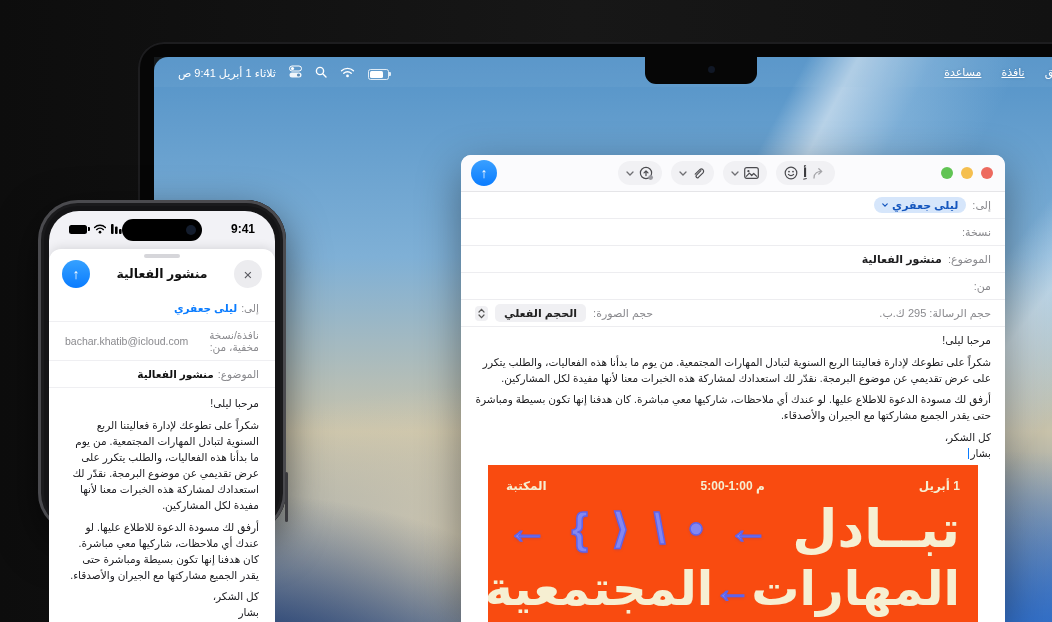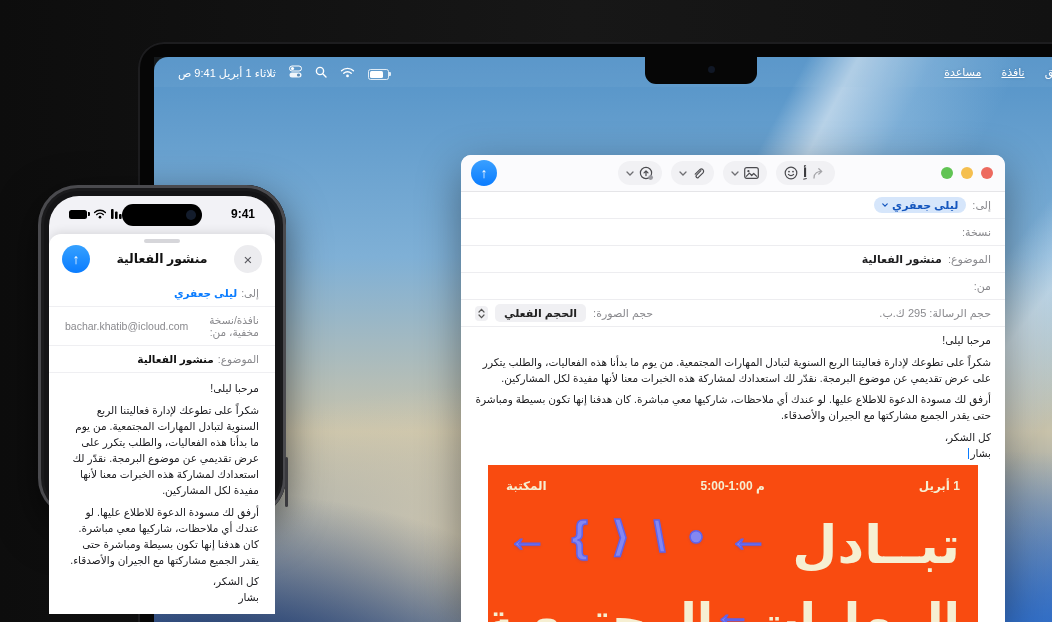--- a/index.html
+++ b/index.html
@@ -66,36 +66,36 @@
 
   .mailbody{padding:6px 14px 0;direction:rtl;font-size:10.5px;line-height:1.5;color:#1c1c1e;}
   .mailbody p{margin:0 0 6px;}
   .caret{display:inline-block;width:1.5px;height:11px;background:#0a7cff;vertical-align:-2px;margin:0 1px;}
 
   
   .flyer{background:#f94b10;color:#f6efd2;overflow:hidden;}
   .flyer-mac{margin:4px 13px 0;padding:12px 18px 10px;}
   .fly-head{display:flex;direction:rtl;justify-content:space-between;font-weight:700;}
   .fly-line{display:flex;direction:rtl;justify-content:space-between;align-items:center;line-height:1;}
-  .fly-title{font-weight:800;color:#f6efd2;margin-top:16px;}
+  .fly-title{font-weight:800;color:#f6efd2;}
   .sym{font-weight:800;color:#8387f2;-webkit-text-stroke:1.5px #5e63ec;
        text-shadow:0 1px 3px rgba(60,60,200,.35);}
   .fly-sched{display:flex;direction:ltr;justify-content:flex-end;gap:9px;font-weight:700;
              font-family:"DejaVu Sans Mono","Liberation Mono",monospace;}
   .flyer-mac .fly-head{font-size:12px;}
   .flyer-mac .fly-line1{margin-top:8px;}
   .flyer-mac .fly-title{font-size:52px;}
   .flyer-mac .sym{font-size:42px;}
   .flyer-mac .fly-line2{margin-top:10px;}
   .flyer-mac .w2{font-size:48px;font-weight:800;}
   .flyer-mac .arr2{font-size:38px;}
   .flyer-mac .fly-sched{margin-top:14px;font-size:10.5px;}
 
   
-  .phone{position:absolute;left:38px;top:185px;width:248px;height:333px;z-index:30;}
+  .phone{position:absolute;left:38px;top:200px;width:248px;height:333px;z-index:30;}
   .phone-frame{position:absolute;inset:0;background:#141416;border-radius:40px;
                box-shadow:inset 0 0 0 3px #4a4a4e, inset 0 0 0 6px #1a1a1c, 0 14px 40px rgba(0,0,0,.55);}
   .pbtn{position:absolute;right:-2px;top:272px;width:3px;height:50px;background:#3a3a3e;border-radius:2px;}
   .phone-screen{position:absolute;left:11px;top:11px;width:226px;height:418px;background:#f2f2f6;
                 border-radius:30px 30px 0 0;overflow:hidden;}
   .dyn-island{position:absolute;left:73px;top:8px;width:80px;height:22px;background:#000;border-radius:12px;z-index:5;}
   .di-cam{position:absolute;right:6px;top:6px;width:10px;height:10px;border-radius:50%;background:#131c2c;}
   .pstatus{display:flex;align-items:center;justify-content:space-between;height:34px;padding:2px 20px 0;box-sizing:border-box;}
   .pstat-icons{display:flex;align-items:center;gap:4px;}
   .ptime{font-weight:700;font-size:12px;color:#000;}

